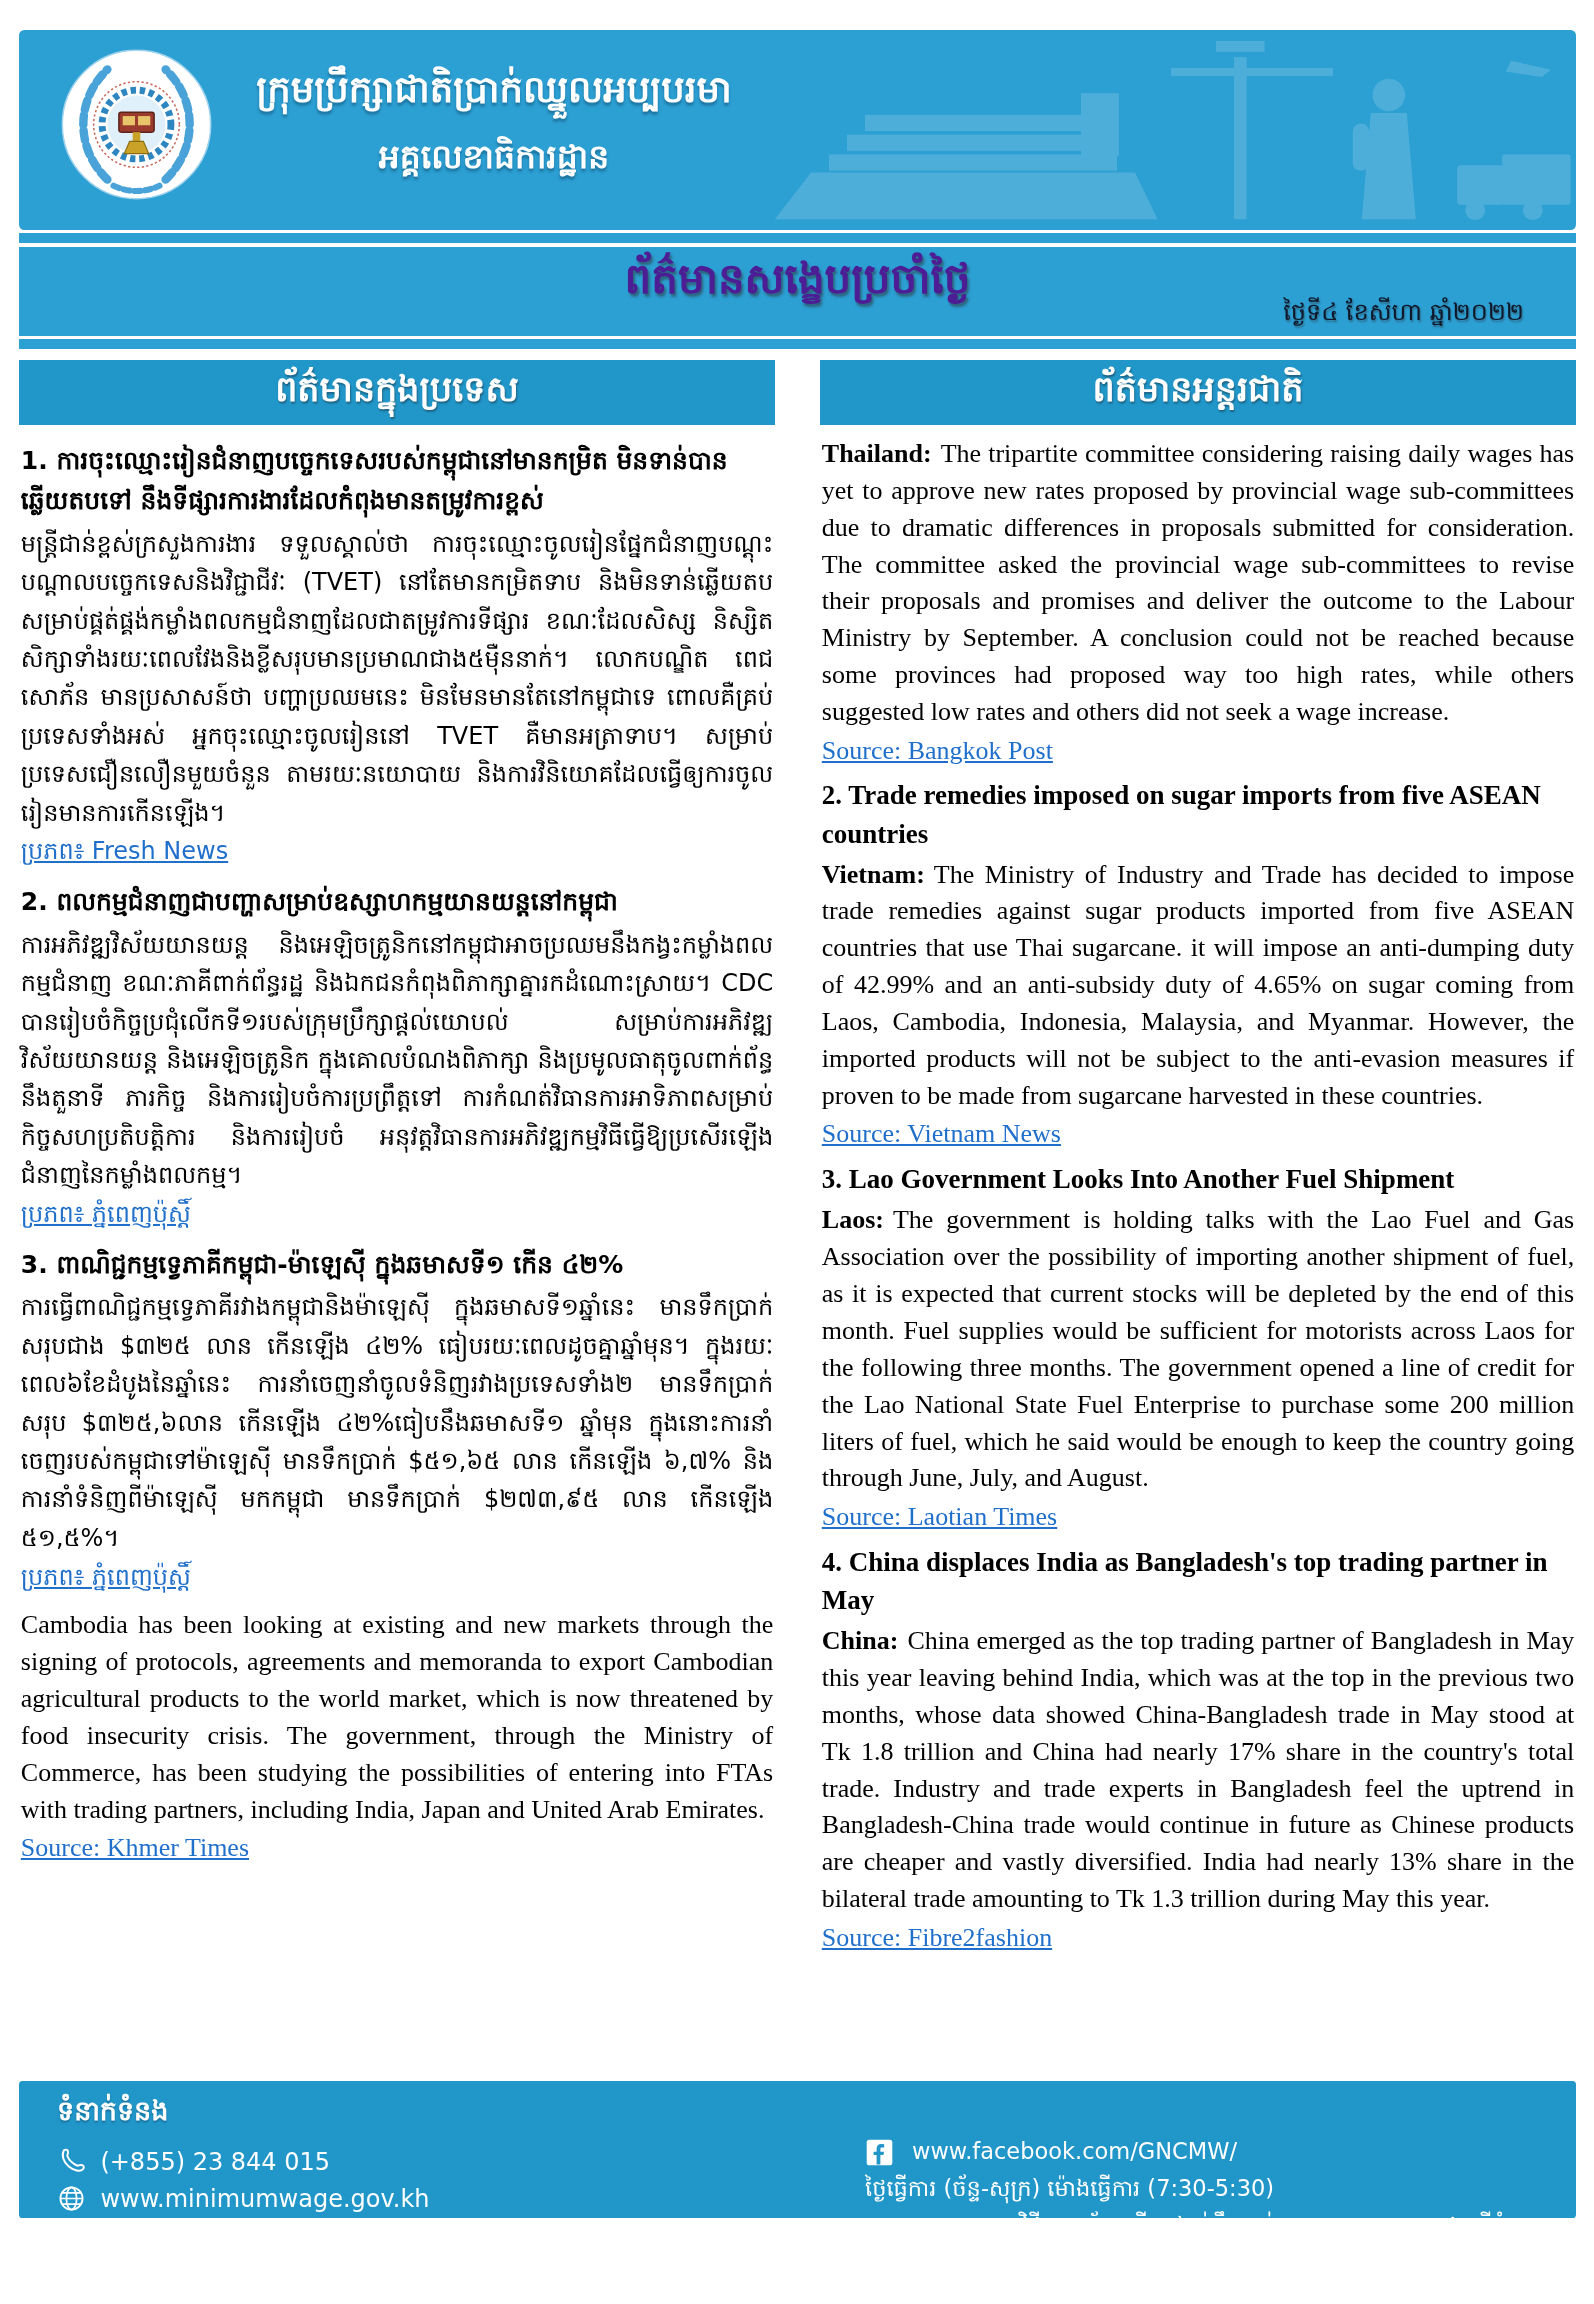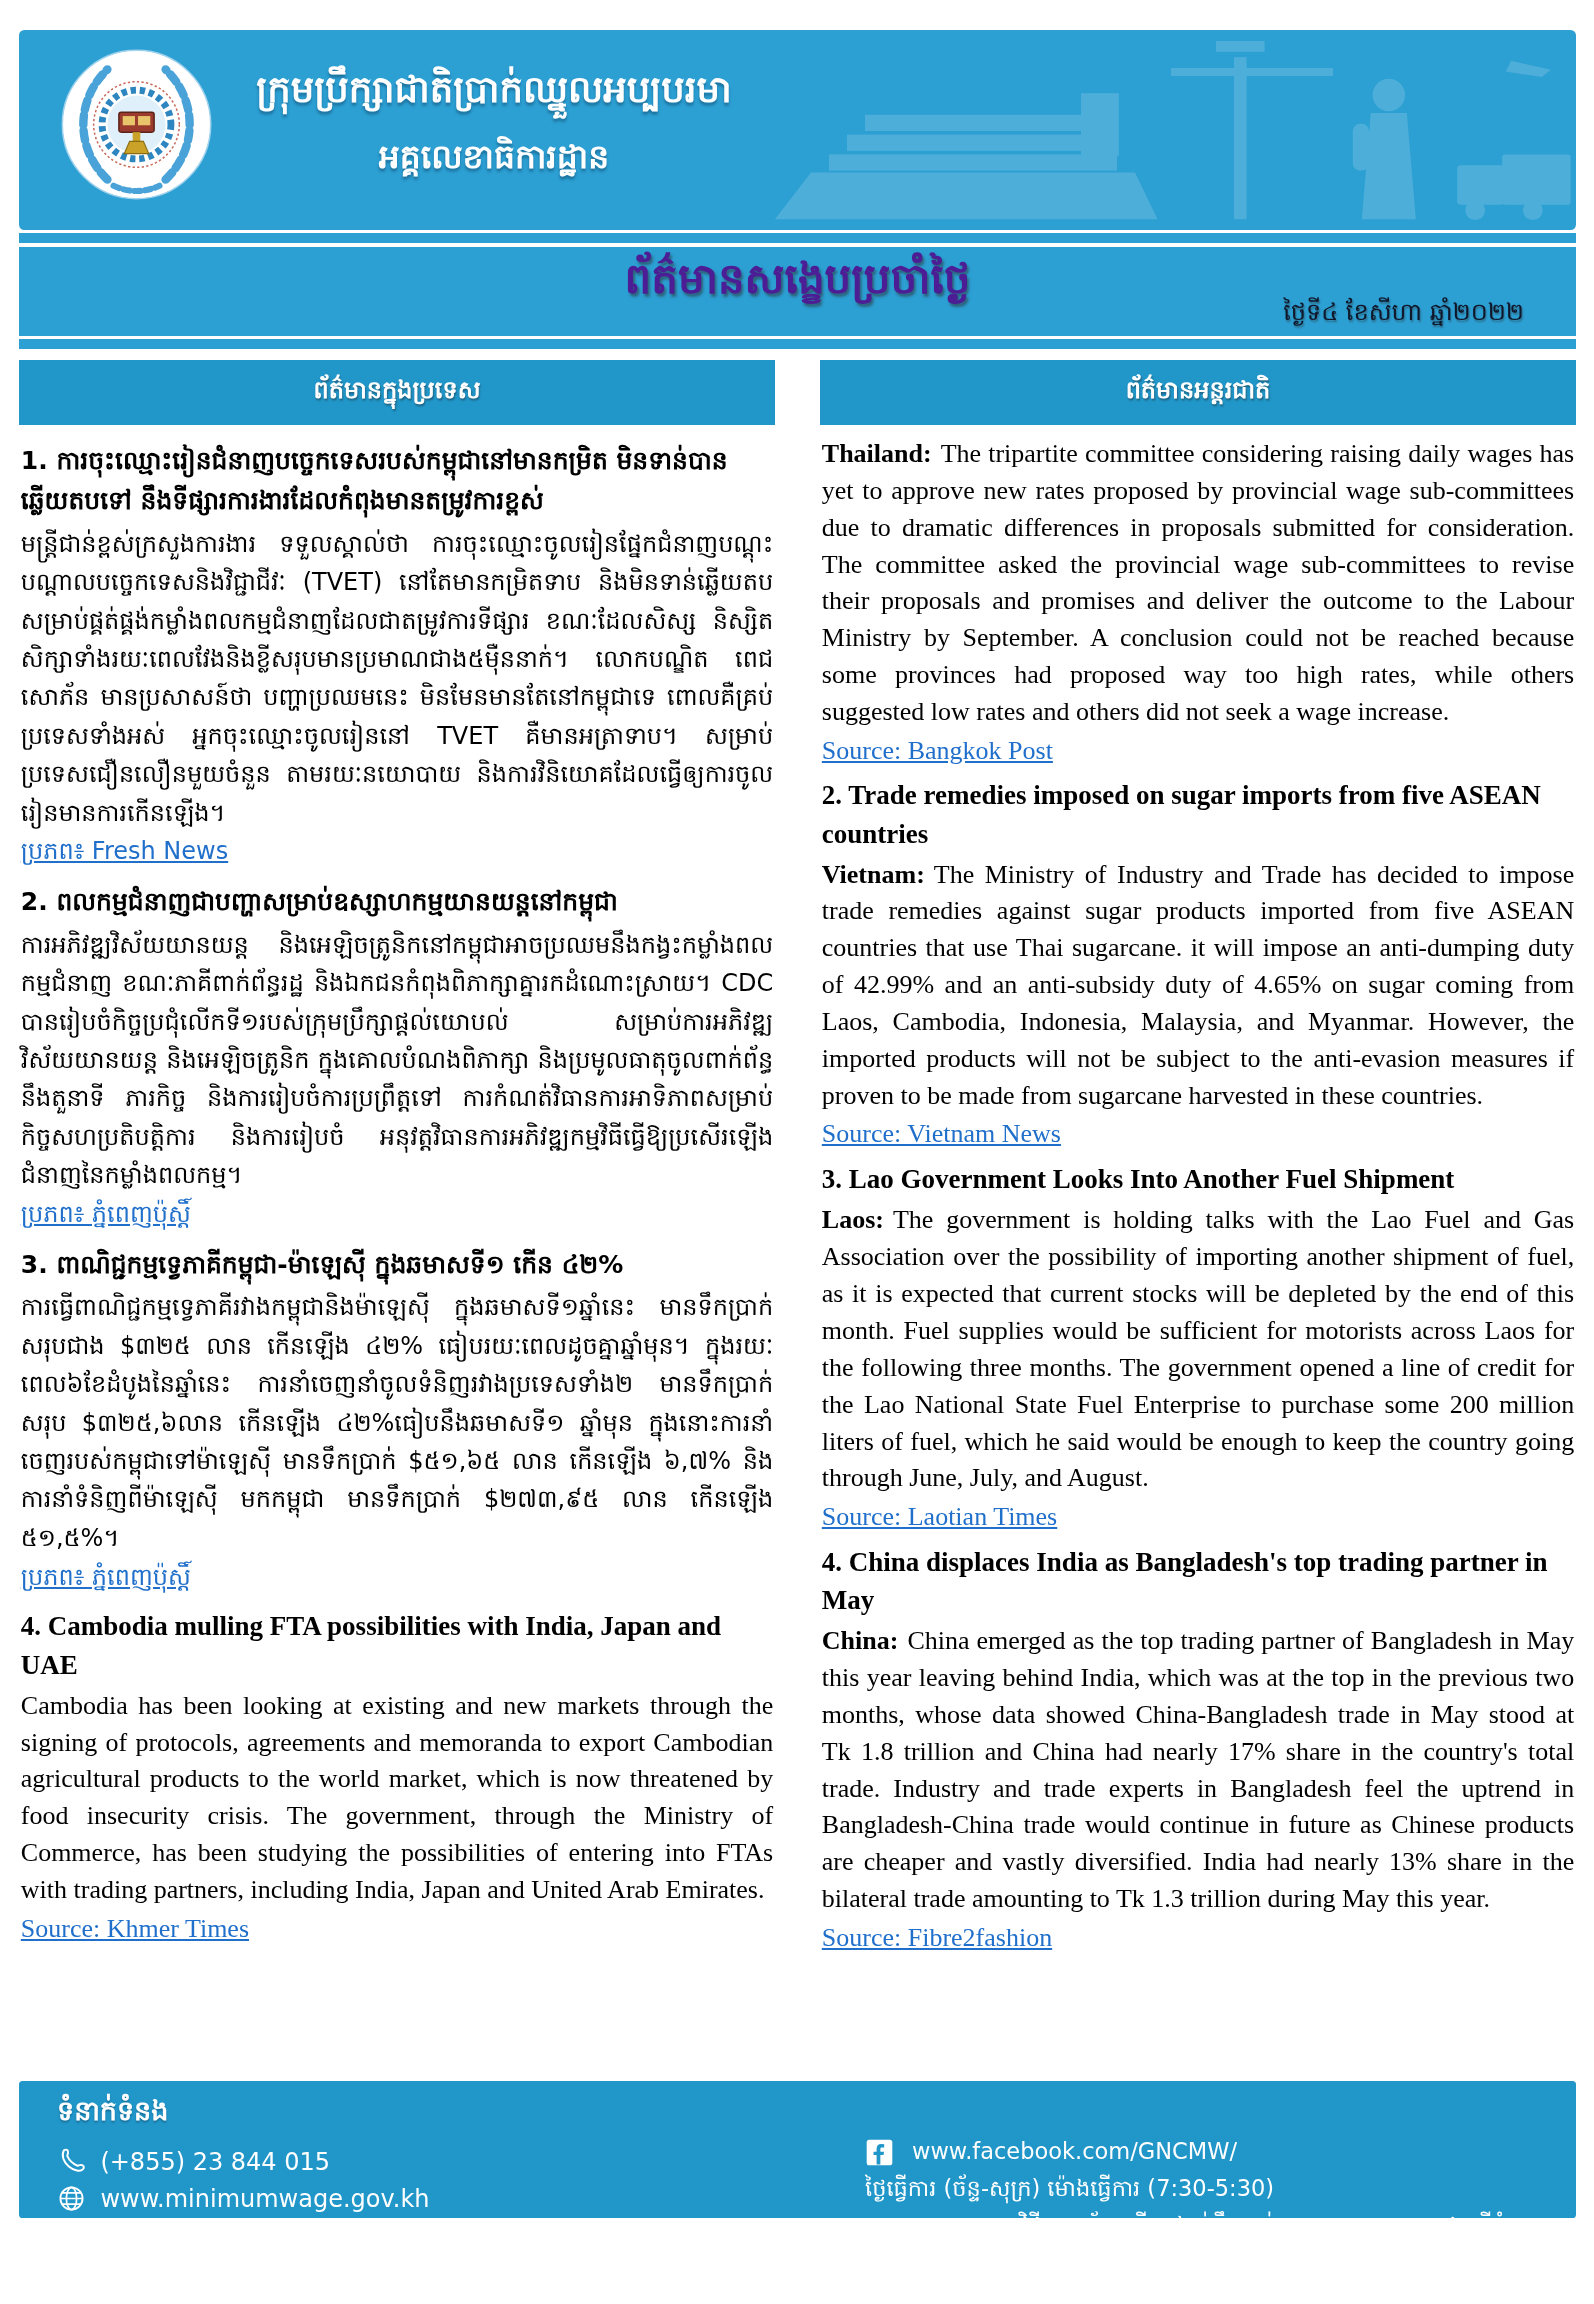--- a/index.html
+++ b/index.html
@@ -17,21 +17,21 @@
   .strip{position:absolute;left:19px;width:1557px;height:10px;background:#2C9FD3;}
   .strip-1{top:233px;} .strip-2{top:339px;}
   .title-band{position:absolute;left:19px;top:247px;width:1557px;height:89px;background:#2C9FD3;}
   .bulletin-title{text-align:center;font-size:42px;font-weight:bold;color:#4c1d95;margin:0;padding-top:4.5px;
                   text-shadow:1.8px 2.7px 2.7px rgba(45,45,45,.55);}
   .issue-date{position:absolute;right:52px;bottom:3.6px;color:#0f172a;font-size:24px;
               text-shadow:0.9px 1.8px 1.8px rgba(45,45,45,.45);}
   
   .col{position:absolute;top:360px;width:756px;height:1712px;overflow:hidden;}
   .col-left{left:19px;} .col-right{left:820px;}
-  .col-header{height:65px;background:#2196C9;color:#fff;font-weight:bold;font-size:24px;
+  .col-header{height:65px;background:#2196C9;color:#fff;font-weight:bold;font-size:35px;
               display:flex;align-items:center;justify-content:center;
               text-shadow:0.9px 1.8px 1.8px rgba(25,25,25,.4);}
   .col-body{padding:10.8px 1.8px 0 1.8px;}
   .article{margin:0 0 7.2px 0;}
   .kh .a-title{font-size:25px;line-height:1.6;font-weight:bold;margin:5.4px 0 3.6px;}
   .kh .a-body{font-size:24px;line-height:1.6;text-align:justify;margin:0;}
   .en .a-title{font-family:"Liberation Serif",serif;font-size:27px;line-height:1.42;font-weight:bold;margin:7.2px 0 3.6px;}
   .en .a-body{font-family:"Liberation Serif",serif;font-size:26px;line-height:1.42;text-align:justify;margin:0;}
   .a-source{display:inline-block;color:#1F6FCB;text-decoration:underline;font-size:24px;margin:4.5px 0 3.6px;cursor:pointer;}
   .en .a-source{font-family:"Liberation Serif",serif;font-size:26px;}
@@ -117,21 +117,20 @@
         <a class="a-source">ប្រភព៖ ភ្នំពេញប៉ុស្តិ៍</a>
       </article>
 
       <article class="article kh">
         <h3 class="a-title">3. ពាណិជ្ជកម្មទ្វេភាគីកម្ពុជា-ម៉ាឡេស៊ី ក្នុងឆមាសទី១ កើន ៤២%</h3>
         <p class="a-body">ការធ្វើពាណិជ្ជកម្មទ្វេភាគីរវាងកម្ពុជានិងម៉ាឡេស៊ី ក្នុងឆមាសទី១ឆ្នាំនេះ មានទឹកប្រាក់សរុបជាង $៣២៥ លាន កើនឡើង ៤២% ធៀបរយៈពេលដូចគ្នាឆ្នាំមុន។ ក្នុងរយៈពេល៦ខែដំបូងនៃឆ្នាំនេះ ការនាំចេញនាំចូលទំនិញរវាងប្រទេសទាំង២ មានទឹកប្រាក់សរុប $៣២៥,៦លាន កើនឡើង ៤២%ធៀបនឹងឆមាសទី១ ឆ្នាំមុន ក្នុងនោះការនាំចេញរបស់កម្ពុជាទៅម៉ាឡេស៊ី មានទឹកប្រាក់ $៥១,៦៥ លាន កើនឡើង ៦,៧% និងការនាំទំនិញពីម៉ាឡេស៊ី មកកម្ពុជា មានទឹកប្រាក់ $២៧៣,៩៥ លាន កើនឡើង ៥១,៥%។</p>
         <a class="a-source">ប្រភព៖ ភ្នំពេញប៉ុស្តិ៍</a>
       </article>
 
       <article class="article en">
-        <h3 class="a-title">4. Cambodia mulling FTA possibilities with India, Japan and UAE</h3>
         <p class="a-body">Cambodia has been looking at existing and new markets through the signing of protocols, agreements and memoranda to export Cambodian agricultural products to the world market, which is now threatened by food insecurity crisis. The government, through the Ministry of Commerce, has been studying the possibilities of entering into FTAs with trading partners, including India, Japan and United Arab Emirates.</p>
         <a class="a-source">Source: Khmer Times</a>
       </article>
 
     </div>
   </section>
 
   <section class="col col-right">
     <div class="col-header">ព័ត៌មានអន្តរជាតិ</div>
     <div class="col-body">

